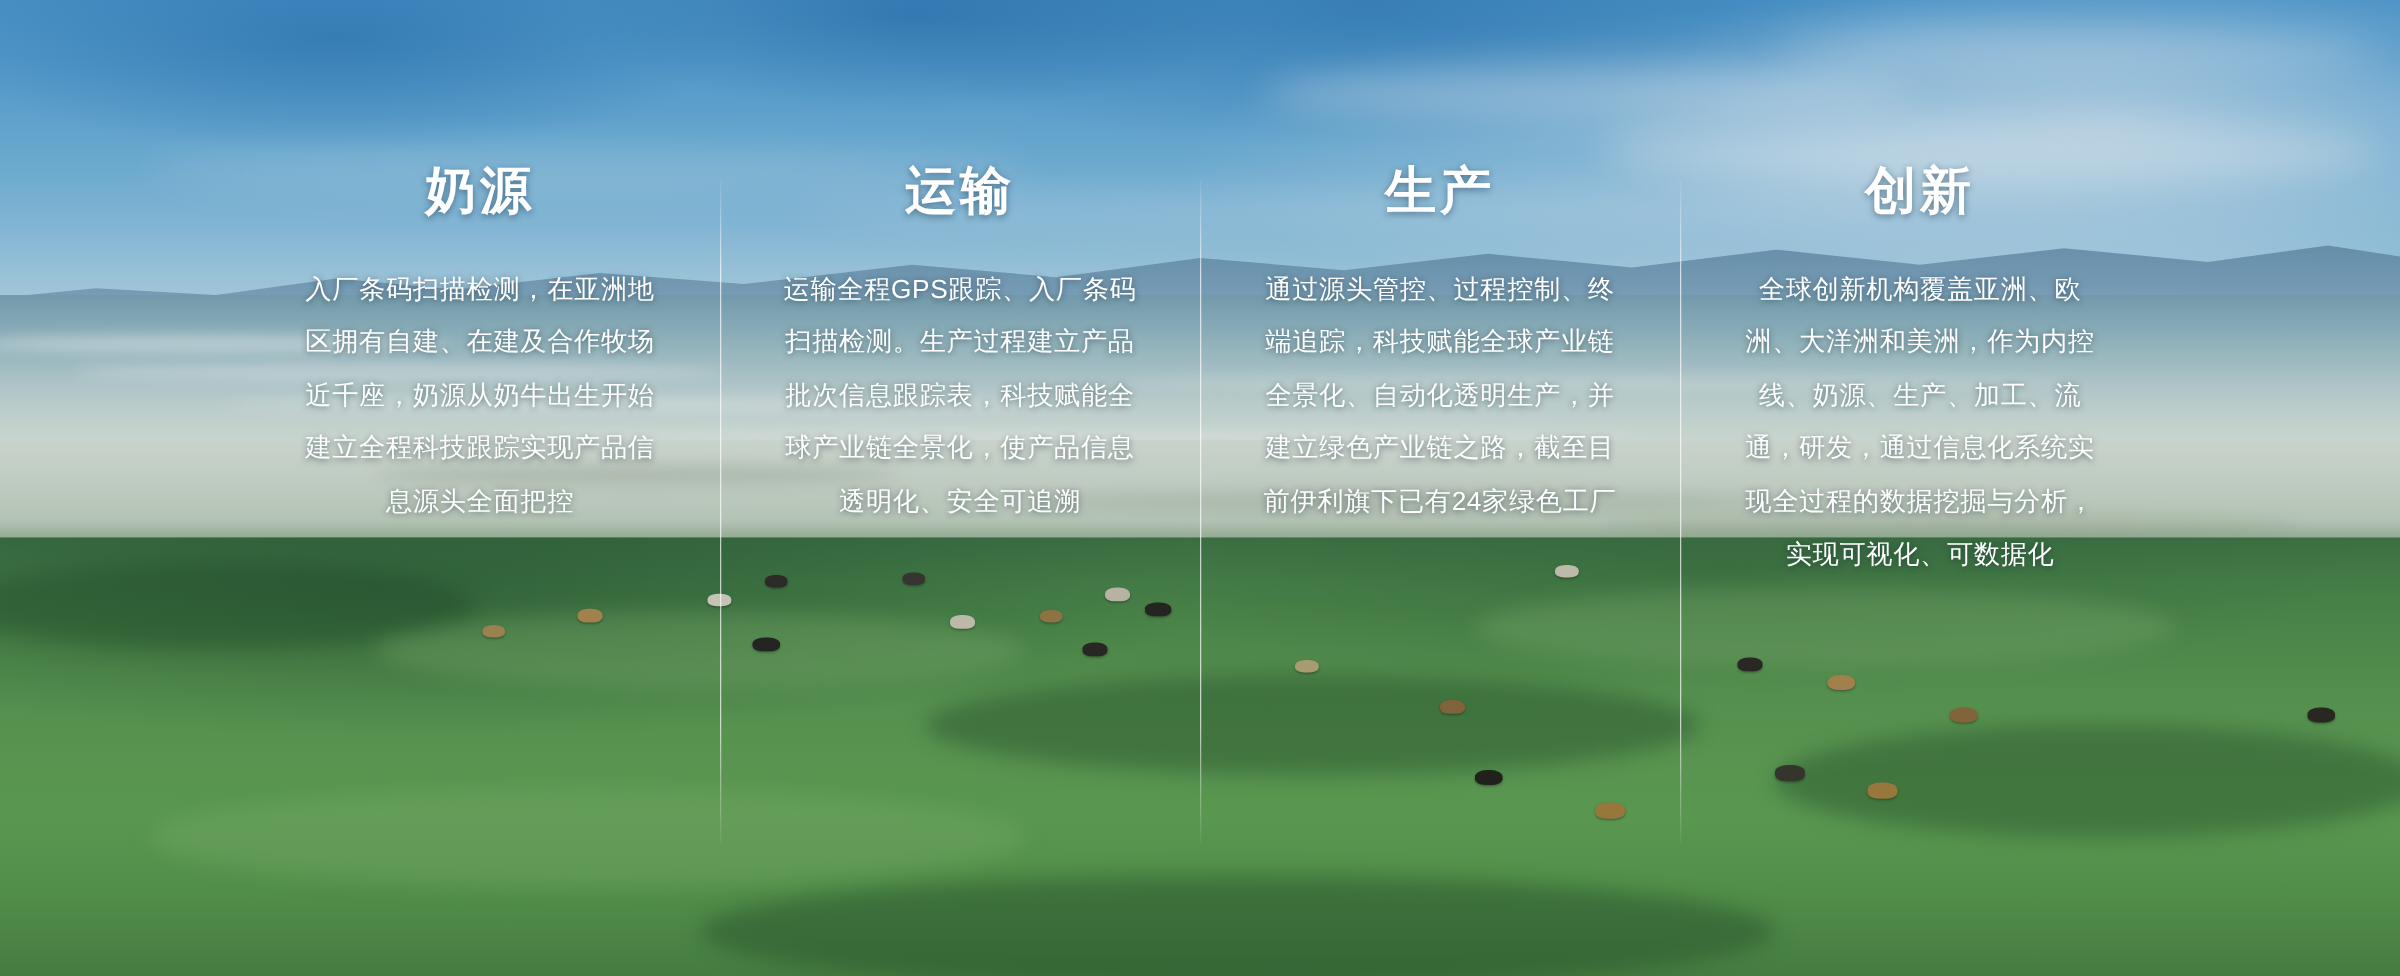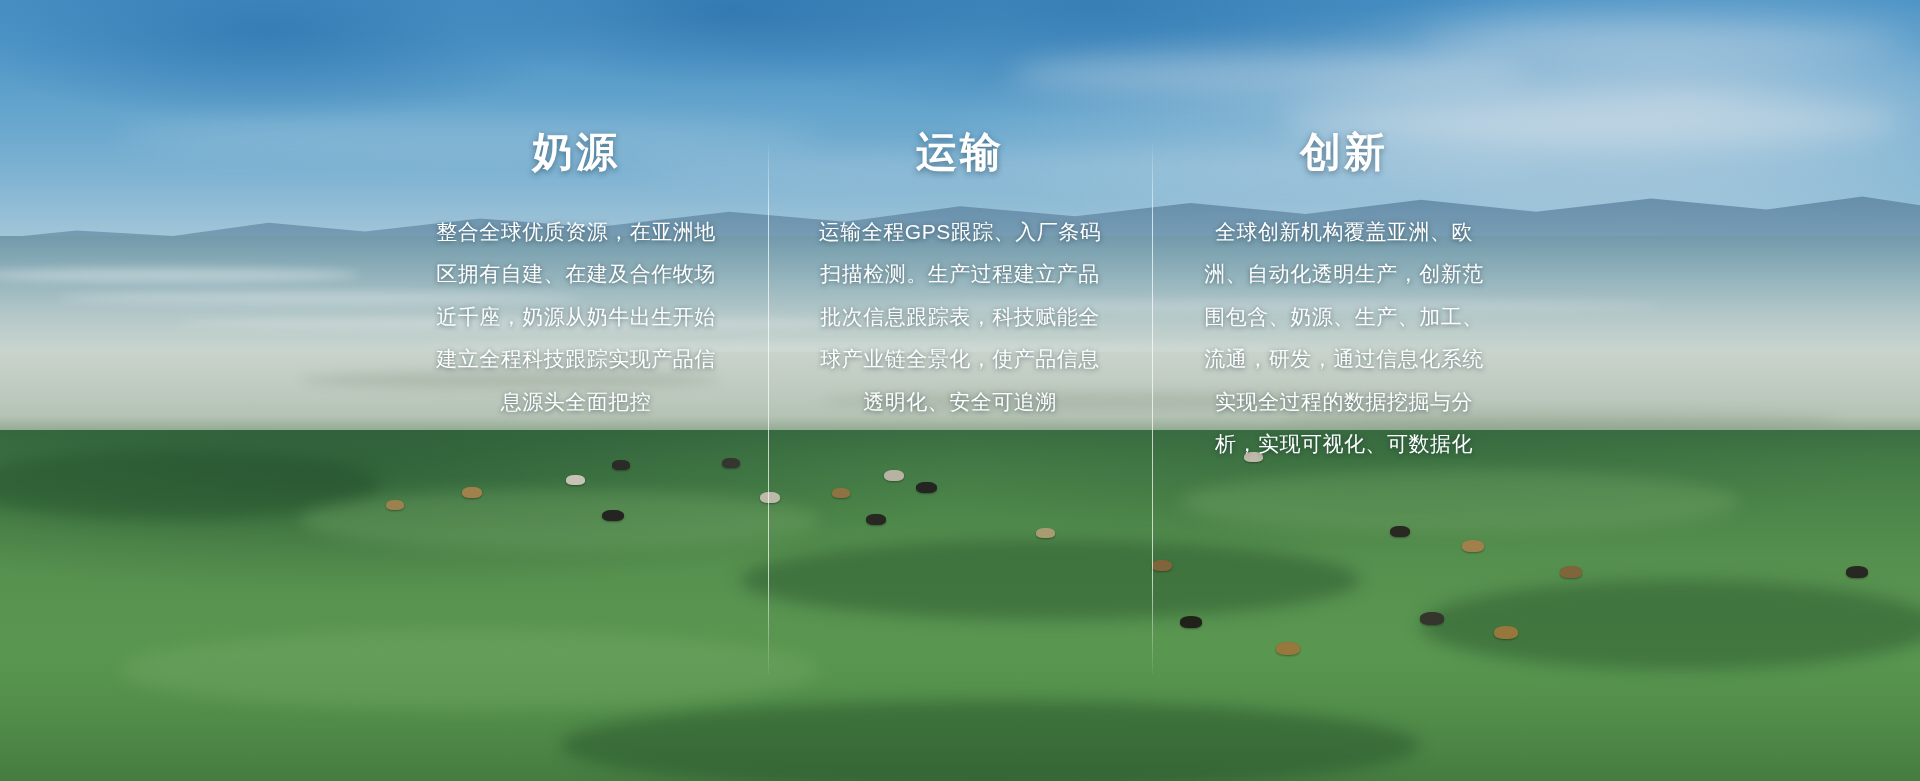--- a/index.html
+++ b/index.html
@@ -210,29 +210,33 @@
       <div class="cow" style="left:1152px;top:130px;width:20px;height:11px;background:#8d6a3c;"></div>
     </div>
 
     <div class="overlay"></div>
   </div>
 
   <div class="columns">
 
     <div class="col">
       <div class="col-title">奶源</div>
-      <div class="col-body">整合全球优质资源，在亚洲地区拥有自建、在建及合作牧场近千座，奶源从奶牛出生开始建立全程科技跟踪实现产品信息源头全面把控</div>
+      <div class="col-body">入厂条码扫描检测，在亚洲地区拥有自建、在建及合作牧场近千座，奶源从奶牛出生开始建立全程科技跟踪实现产品信息源头全面把控</div>
     </div>
 
     <div class="col">
       <div class="col-title">运输</div>
       <div class="col-body">运输全程GPS跟踪、入厂条码扫描检测。生产过程建立产品批次信息跟踪表，科技赋能全球产业链全景化，使产品信息透明化、安全可追溯</div>
     </div>
 
+    <div class="col">
+      <div class="col-title">生产</div>
+      <div class="col-body">通过源头管控、过程控制、终端追踪，科技赋能全球产业链全景化、自动化透明生产，并建立绿色产业链之路，截至目前伊利旗下已有24家绿色工厂</div>
+    </div>
 
 
     <div class="col">
       <div class="col-title">创新</div>
-      <div class="col-body">全球创新机构覆盖亚洲、欧洲、自动化透明生产，创新范围包含、奶源、生产、加工、流通，研发，通过信息化系统实现全过程的数据挖掘与分析，实现可视化、可数据化</div>
+      <div class="col-body">全球创新机构覆盖亚洲、欧洲、大洋洲和美洲，作为内控线、奶源、生产、加工、流通，研发，通过信息化系统实现全过程的数据挖掘与分析，实现可视化、可数据化</div>
     </div>
 
   </div>
 </div>
 
 </body></html>

